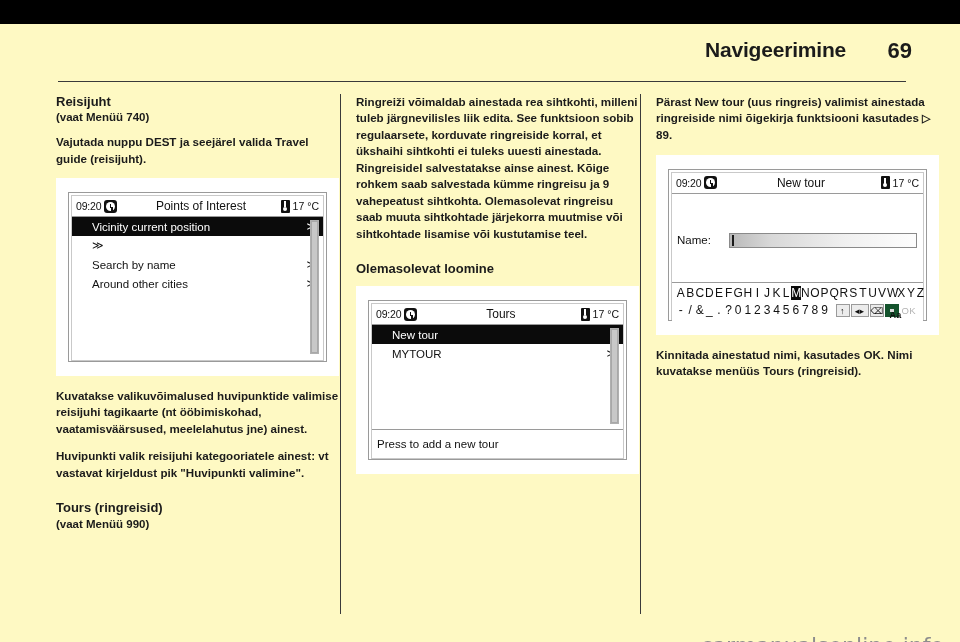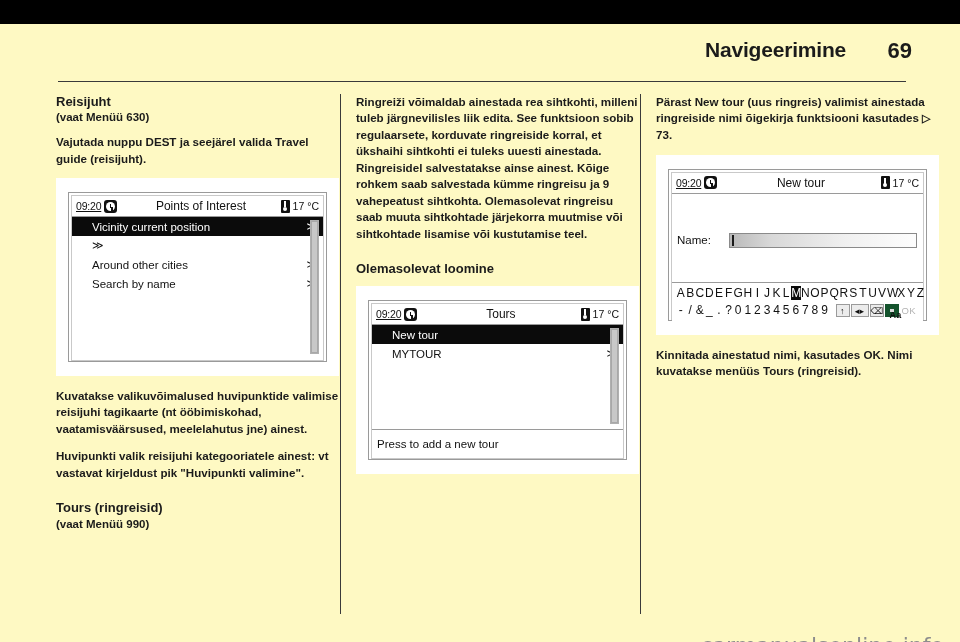--- a/index.html
+++ b/index.html
@@ -121,21 +121,21 @@
   .disp-status {
     display: flex;
     align-items: center;
     height: 21px;
     border-bottom: 1px solid #9a9a9a;
     padding: 0 4px;
     box-sizing: border-box;
     font-size: 10.5px;
     background: #fff;
   }
-  .st-time { font-size: 10.5px; letter-spacing: -0.2px; text-decoration: underline; }
+  .st-time { font-size: 10.5px; letter-spacing: -0.2px; }
   .st-title {
     flex: 1;
     text-align: center;
     font-size: 12px;
   }
   .st-temp { font-size: 10.5px; white-space: nowrap; }
 
   .icon-clock {
     display: inline-block;
     width: 13px; height: 13px;
@@ -332,21 +332,21 @@
     <div class="header-pageno">69</div>
   </div>
   <div class="header-rule"></div>
 
   <div class="col-divider div-1"></div>
   <div class="col-divider div-2"></div>
 
   <div class="col col-1">
 
     <h2 class="sect">Reisijuht</h2>
-    <div class="subref">(vaat Menüü 630)</div>
+    <div class="subref">(vaat Menüü 740)</div>
 
     <p class="body">Vajutada nuppu DEST ja seejärel valida Travel guide (reisijuht).</p>
 
     <div class="figure">
       <div class="display" style="height:170px;">
         <div class="disp-inner" style="height:166px;">
 
           <div class="disp-status">
             <span class="st-time">09:20</span>
             <span class="icon-clock"></span>
@@ -357,25 +357,25 @@
 
           <div class="disp-list" style="position:relative;height:142px;">
             <div class="list-row selected">
               <span class="row-label">Vicinity current position</span>
               <span class="row-arrow">≫</span>
             </div>
             <div class="list-row">
               <span class="row-arrow">≫</span>
             </div>
             <div class="list-row">
+              <span class="row-label">Search by name</span>
+              <span class="row-arrow">≫</span>
+            </div>
+            <div class="list-row">
               <span class="row-label">Around other cities</span>
-              <span class="row-arrow">≫</span>
-            </div>
-            <div class="list-row">
-              <span class="row-label">Search by name</span>
               <span class="row-arrow">≫</span>
             </div>
 
             <div class="scrollbar" style="top:3px;height:134px;">
               <div class="scrollbar-thumb" style="height:100%;"></div>
             </div>
           </div>
 
         </div>
       </div>
@@ -430,21 +430,21 @@
         </div>
       </div>
     </div>
   </div>
 
   <div class="col col-3">
 
     <p class="body">
       <span>Pärast New tour (uus ringreis) valimist ainestada ringreiside nimi õigekirja funktsiooni kasutades</span>
       <span class="ref-arrow">▷</span>
-      <span>73.</span>
+      <span>89.</span>
     </p>
 
     <div class="figure" style="margin-top:8px;">
       <div class="display" style="height:152px;">
         <div class="disp-inner" style="height:148px;">
 
           <div class="disp-status">
             <span class="st-time">09:20</span>
             <span class="icon-clock"></span>
             <span class="st-title">New tour</span>

